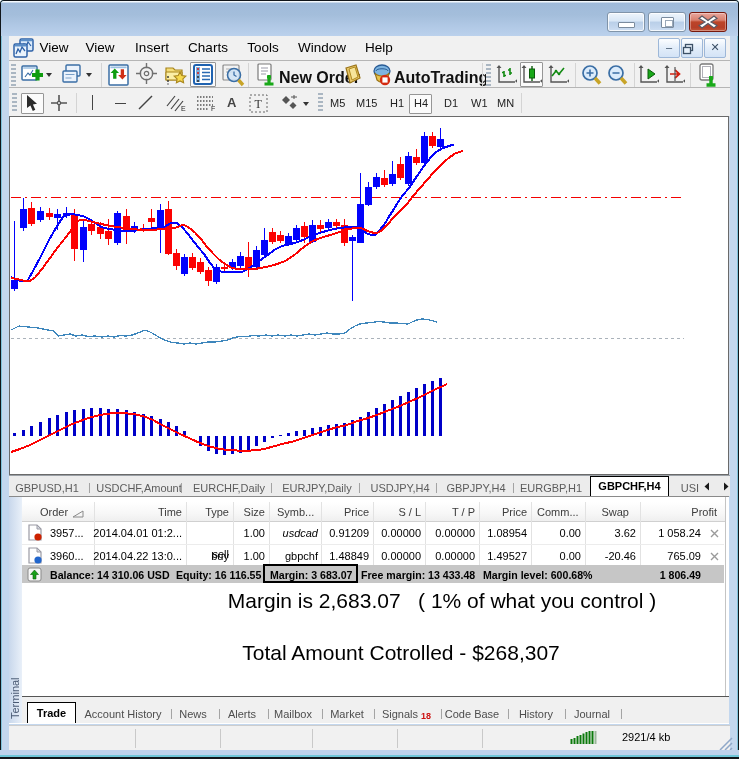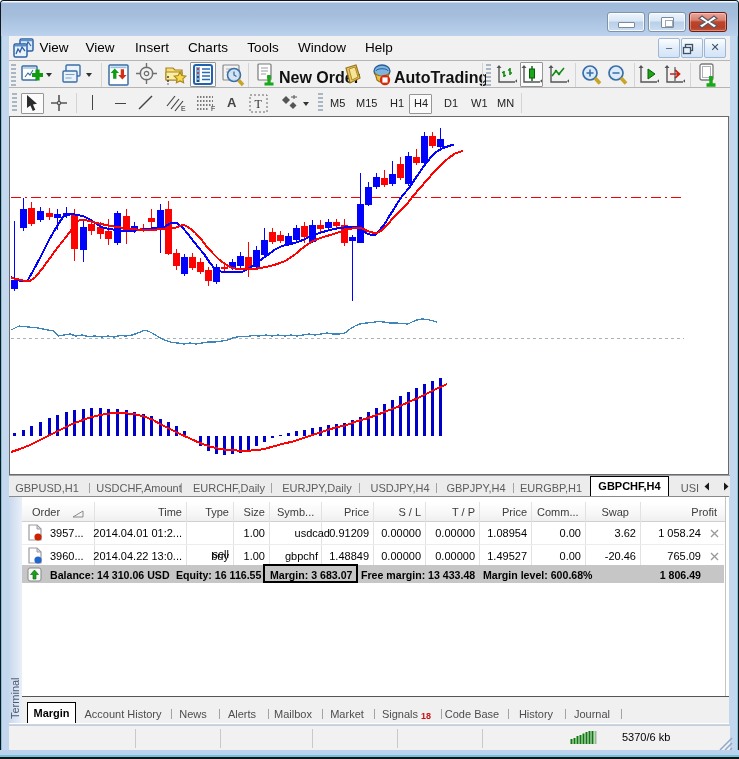--- a/index.html
+++ b/index.html
@@ -318,21 +318,21 @@
 
 <div class="abs" id="term"></div>
 <div class="abs" style="left:9px;top:497px;width:13px;height:226px;background:linear-gradient(90deg,#c9d8ec,#e9f0f9);z-index:3"></div>
 <div class="abs" style="left:9px;top:620px;width:13px;height:103px;writing-mode:vertical-rl;transform:rotate(180deg);font-size:11px;color:#4a5a74;text-align:left;padding-top:4px;z-index:4">Terminal</div>
 <svg class="abs" style="left:9px;top:500px" width="11" height="11" viewBox="0 0 11 11">
  <path d="M2 2l7 7M9 2l-7 7" stroke="#444" stroke-width="1.6"></path>
 </svg>
 
 <div class="abs" style="left:22px;top:502px;width:703px;height:20px;background:linear-gradient(180deg,#ffffff,#f7f7f7 60%,#efefef);border-bottom:1px solid #d0d0d0"></div>
 <div class="abs" style="left:725px;top:497px;width:1px;height:199px;background:#c4c4c4"></div>
-<span class="abs thead" style="left:32px;top:506px">Order</span>
+<span class="abs thead" style="left:40px;top:506px">Order</span>
 <svg class="abs" style="left:72px;top:510px" width="12" height="8" viewBox="0 0 12 8">
       <path d="M1 7 L11 7 L11 1 Z" fill="none" stroke="#8a8a8a"></path>
     </svg>
 <span class="abs thead" style="left:182px;top:506px;transform:translateX(-100%)">Time</span>
 <span class="abs thead" style="left:229px;top:506px;transform:translateX(-100%)">Type</span>
 <span class="abs thead" style="left:265px;top:506px;transform:translateX(-100%)">Size</span>
 <span class="abs thead" style="left:277px;top:506px">Symb...</span>
 <span class="abs thead" style="left:369px;top:506px;transform:translateX(-100%)">Price</span>
 <span class="abs thead" style="left:421px;top:506px;transform:translateX(-100%)">S / L</span>
 <span class="abs thead" style="left:475px;top:506px;transform:translateX(-100%)">T / P</span>
@@ -354,21 +354,21 @@
 
 <svg class="abs" style="left:27px;top:524px" width="16" height="17" viewBox="0 0 16 17">
  <path d="M2 1 h8 l4 4 v11 h-12 Z" fill="#fff" stroke="#9a9aa4" stroke-width="1.2"></path>
  <path d="M10 1 l4 4 h-4 Z" fill="#d8dce4" stroke="#9a9aa4" stroke-width="1"></path>
  <circle cx="11" cy="13" r="3.6" fill="#cc2200"></circle>
 </svg>
 <span class="abs tcell" style="left:50px;top:527px;">3957...</span>
 <span class="abs tcell" style="left:182px;top:527px;transform:translateX(-100%);">2014.04.01 01:2...</span>
 <span class="abs tcell" style="left:229px;top:548px;transform:translateX(-100%);">sell</span>
 <span class="abs tcell" style="left:265px;top:527px;transform:translateX(-100%);">1.00</span>
-<span class="abs tcell" style="left:330px;top:527px;transform:translateX(-100%);">usdcad</span>
+<span class="abs tcell" style="left:318px;top:527px;transform:translateX(-100%);font-style:italic;">usdcad</span>
 <span class="abs tcell" style="left:369px;top:527px;transform:translateX(-100%);">0.91209</span>
 <span class="abs tcell" style="left:421px;top:527px;transform:translateX(-100%);">0.00000</span>
 <span class="abs tcell" style="left:475px;top:527px;transform:translateX(-100%);">0.00000</span>
 <span class="abs tcell" style="left:527px;top:527px;transform:translateX(-100%);">1.08954</span>
 <span class="abs tcell" style="left:581px;top:527px;transform:translateX(-100%);">0.00</span>
 <span class="abs tcell" style="left:636px;top:527px;transform:translateX(-100%);">3.62</span>
 <span class="abs tcell" style="left:701px;top:527px;transform:translateX(-100%);">1 058.24</span>
 <svg class="abs" style="left:710px;top:529px" width="9" height="9" viewBox="0 0 9 9">
  <path d="M1 1l7 7M8 1l-7 7" stroke="#9a9a9a" stroke-width="1.4"></path>
     </svg>
@@ -401,23 +401,25 @@
  <path d="M7.5 3 L11.5 7.5 L9 7.5 L9 12 L6 12 L6 7.5 L3.5 7.5 Z" fill="#18a018" stroke="#0a600a" stroke-width=".6"></path>
 </svg>
 <span class="abs tcell bold balf" style="left:50px;top:569px">Balance: 14 310.06 USD</span>
 <span class="abs tcell bold balf" style="left:176px;top:569px">Equity: 16 116.55</span>
 <span class="abs tcell bold balf" style="left:270px;top:569px">Margin: 3 683.07</span>
 <div class="abs" style="left:263px;top:564px;width:95px;height:19px;border:2px solid #000"></div>
 <span class="abs tcell bold balf" style="left:361px;top:569px">Free margin: 13 433.48</span>
 <span class="abs tcell bold balf" style="left:483px;top:569px">Margin level: 600.68%</span>
 <span class="abs tcell bold balf" style="left:701px;top:569px;transform:translateX(-100%)">1 806.49</span>
 
+<span class="bigtxt" style="left:442px;top:589px">Margin is 2,683.07&nbsp;&nbsp; ( 1% of what you control )</span>
+<span class="bigtxt" style="left:401px;top:641px">Total Amount Cotrolled - $268,307</span>
 
 <div class="abs" style="left:9px;top:696px;width:720px;height:27px;background:#f0f0f0;border-top:1px solid #555"></div>
-<div id="tradetab">Margin</div>
+<div id="tradetab">Trade</div>
 <span class="btab" style="left:123px">Account History</span>
     <span class="btsep" style="left:170px">|</span>
 <span class="btab" style="left:193px">News</span>
     <span class="btsep" style="left:218px">|</span>
 <span class="btab" style="left:242px">Alerts</span>
     <span class="btsep" style="left:267px">|</span>
 <span class="btab" style="left:293px">Mailbox</span>
     <span class="btsep" style="left:321px">|</span>
 <span class="btab" style="left:347px">Market</span>
     <span class="btsep" style="left:373px">|</span>
@@ -435,18 +437,18 @@
  <div class="stsep" style="left:126px"></div>
  <div class="stsep" style="left:211px"></div>
  <div class="stsep" style="left:303px"></div>
  <div class="stsep" style="left:388px"></div>
  <div class="stsep" style="left:473px"></div>
 </div>
 <svg class="abs" style="left:570px;top:730px" width="28" height="15" viewBox="0 0 28 15">
  <path d="M1.5 14V9M4.5 14V8M7.5 14V6M10.5 14V5M13.5 14V3.5M16.5 14V2M19.5 14V1M22.5 14V1" stroke="#0c7a0c" stroke-width="2"></path>
  <path d="M25.5 14V1" stroke="#9ab89a" stroke-width="2"></path>
 </svg>
-<span id="sbtext" class="abs">5370/6 kb</span>
+<span id="sbtext" class="abs">2921/4 kb</span>
 <svg class="abs" style="left:716px;top:736px" width="18" height="14" viewBox="0 0 18 14">
  <path d="M16 2L4 14M16 7L9 14M16 12l-2 2" stroke="#8fa8c8" stroke-width="1.5"></path>
 </svg>
 <div class="abs" id="bottomband"></div>
 </div>
 
 </body></html>

